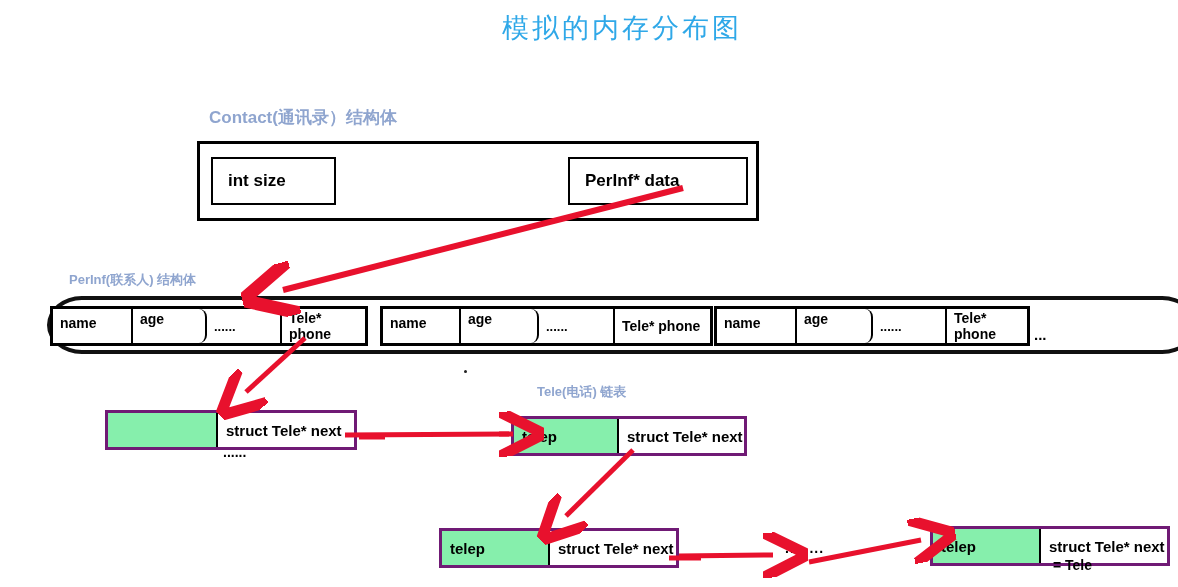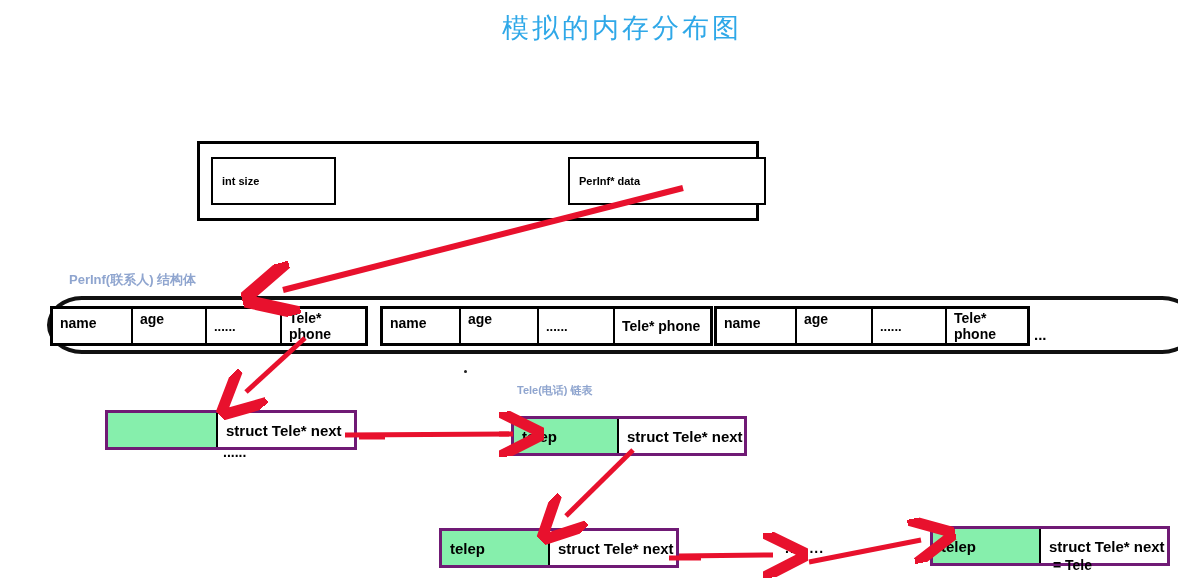--- a/index.html
+++ b/index.html
@@ -25,21 +25,21 @@
   }
 
   
   .seclabel{
     color:#8fa5cf;
     font-weight:bold;
     font-family:"Liberation Sans","DejaVu Sans",sans-serif;
   }
   #contact-label{left:176px;top:106px;font-size:17px;}
   #perinf-label{left:36px;top:271px;font-size:13px;}
-  #tele-label{left:484px;top:383px;font-size:11px;}
+  #tele-label{left:504px;top:383px;font-size:13px;}
 
   
   .box{
     box-sizing:border-box;
     background:#fff;
     border:3px solid #000;
   }
   .cell{
     box-sizing:border-box;
     background:#fff;
@@ -53,22 +53,22 @@
     color:#000;
     font-family:"Liberation Sans","DejaVu Sans",sans-serif;
     white-space:nowrap;
   }
 
   
   #contact-box{left:164px;top:141px;width:562px;height:80px;}
   #contact-box .cell{height:48px;position:absolute;top:13px;}
   #cell-size{left:11px;width:125px;}
   #cell-capacity{left:167px;width:175px;}
-  #cell-data{left:368px;width:198px;}
-  #contact-box .cell span{font-size:11px;padding-left:9px;}
+  #cell-data{left:368px;width:180px;}
+  #contact-box .cell span{font-size:17px;padding-left:15px;}
 
   
   #perinf-oval{
     left:14px;top:296px;width:1150px;height:58px;
     border:4px solid #111;
     border-radius:36px/30px;
     box-sizing:border-box;
     background:#fff;
   }
   .rec{
@@ -84,21 +84,21 @@
   .rec .f{
     box-sizing:border-box;
     border-right:2px solid #000;
     display:flex;
     align-items:center;
     background:#fff;
   }
   .rec .f:last-child{border-right:none;}
   .rec .f span{font-size:14px;font-weight:bold;padding-left:7px;}
   .f-name{width:80px;}
-  .f-age{width:75px;}
+  .f-age{width:75px;border-radius:8px;}
   .f-dots{width:75px;}
   .f-phone{flex:1;border-radius:16px;}
   .rec .f-name span{align-self:flex-end;padding-bottom:12px;}
   .rec .f-age span{align-self:flex-start;padding-top:2px;}
   .rec .f-dots span{font-size:13px;}
   #rec1 .f-name{width:80px;}
   #rec1 .f-age{width:74px;}
   #rec1 .f-dots{width:75px;}
   #rec2 .f-name{width:78px;}
   #rec2 .f-age{width:78px;}
@@ -166,20 +166,21 @@
   
   #arrows{position:absolute;left:0;top:0;width:1178px;height:587px;pointer-events:none;}
 </style>
 </head>
 <body>
 
 <div id="canvas">
 
   <div class="abs" id="title">模拟的内存分布图</div>
 
+  <div class="abs seclabel" id="contact-label">Contact(通讯录）结构体</div>
 
   <div class="abs box" id="contact-box">
     <div class="cell" id="cell-size">
       <span>int size</span>
     </div>
     <div class="cell" id="cell-data">
       <span>PerInf* data</span>
     </div>
   </div>
 

